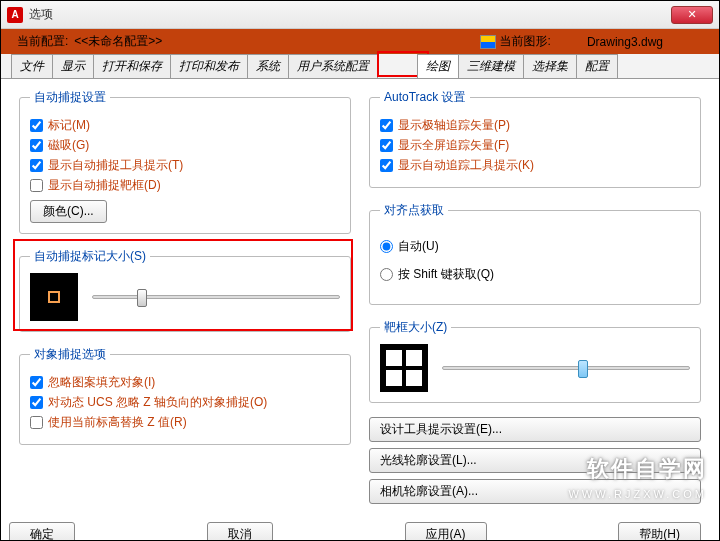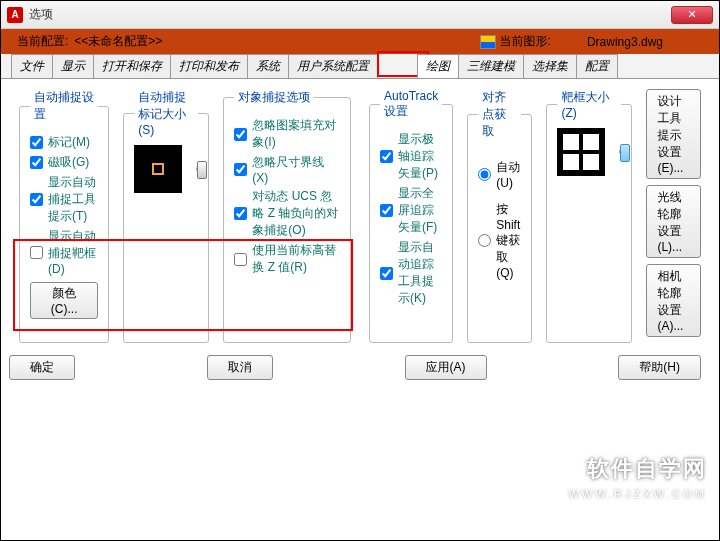--- a/index.html
+++ b/index.html
@@ -10,26 +10,26 @@
 .close-btn { margin-left: auto; width: 42px; height: 18px; background: linear-gradient(#e67,#c23); border: 1px solid #933; border-radius: 3px; color: #fff; display: flex; align-items: center; justify-content: center; font-size: 11px; cursor: pointer; }
 .header-row { display: flex; align-items: center; padding: 4px 16px; background: #c2410c; }
 .header-row .lbl { margin-right: 6px; }
 .header-row .val { margin-right: 40px; }
 .drawing-icon { width: 16px; height: 14px; background: linear-gradient(#fc0 50%,#06f 50%); margin-right: 4px; border:1px solid #888;}
 .tab-strip { display: flex; border-bottom: 1px solid #999; background: #f3f3f3; padding: 0 10px; position: relative; }
 .tab { padding: 3px 8px; border: 1px solid #999; border-bottom: none; background: #eee; margin-right: -1px; cursor: pointer; position: relative; font-style: italic; }
 .tab.active { background: #fff; z-index: 2; margin-left: 40px; }
 .tab-highlight-box { position: absolute; border: 2px solid #e00; pointer-events: none; }
 .content { display: flex; padding: 10px 18px 4px 18px; gap: 18px; position: relative; }
-.col { flex: 1; display: flex; flex-direction: row; gap: 14px; }
+.col { flex: 1; display: flex; flex-direction: column; gap: 14px; }
 fieldset { border: 1px solid #bbb; border-radius: 3px; padding: 8px 10px 10px 10px; }
 legend { padding: 0 4px; color: #0046aa; }
 .chk-row { display: flex; align-items: center; margin: 3px 0; }
 .chk-row input { margin-right: 5px; }
-.chk-row span { color: #0f766e; }
+.chk-row span { color: #c2410c; }
 .btn { background: linear-gradient(#fdfdfd,#e6e6e6); border: 1px solid #888; border-radius: 3px; padding: 2px 12px; cursor: pointer; }
 .btn-row { margin-top: 6px; }
 .slider-area { display: flex; align-items: center; gap: 14px; }
 .preview-box { width: 48px; height: 48px; background: #000; display: flex; align-items: center; justify-content: center; }
 .preview-square { width: 12px; height: 12px; border: 2px solid #f7a050; }
 .preview-aperture { display: grid; grid-template-columns: repeat(2,16px); grid-template-rows: repeat(2,16px); gap: 4px; }
 .preview-aperture div { background: #fff; }
 .slider { flex: 1; height: 4px; background: #ddd; border: 1px solid #aaa; position: relative; border-radius: 2px; }
 .slider-thumb { position: absolute; top: -7px; width: 10px; height: 18px; background: linear-gradient(#fff,#ccc); border: 1px solid #777; border-radius: 2px; }
 .slider-thumb.blue { background: linear-gradient(#bde5ff,#7ec7f5); border-color: #3a8fc0; }
@@ -112,24 +112,20 @@
     </fieldset>
 
     <fieldset>
       <legend>对象捕捉选项</legend>
       <div class="chk-row">
           <input type="checkbox" checked="" style="">
           <span>忽略图案填充对象(I)</span>
         </div>
       <div class="chk-row">
           <input type="checkbox" checked="" style="">
-          <span>忽略尺寸界线(X)</span>
-        </div>
-      <div class="chk-row">
-          <input type="checkbox" checked="" style="">
           <span>对动态 UCS 忽略 Z 轴负向的对象捕捉(O)</span>
         </div>
       <div class="chk-row">
           <input type="checkbox" style="">
           <span>使用当前标高替换 Z 值(R)</span>
         </div>
     </fieldset>
 
   </div>
 

